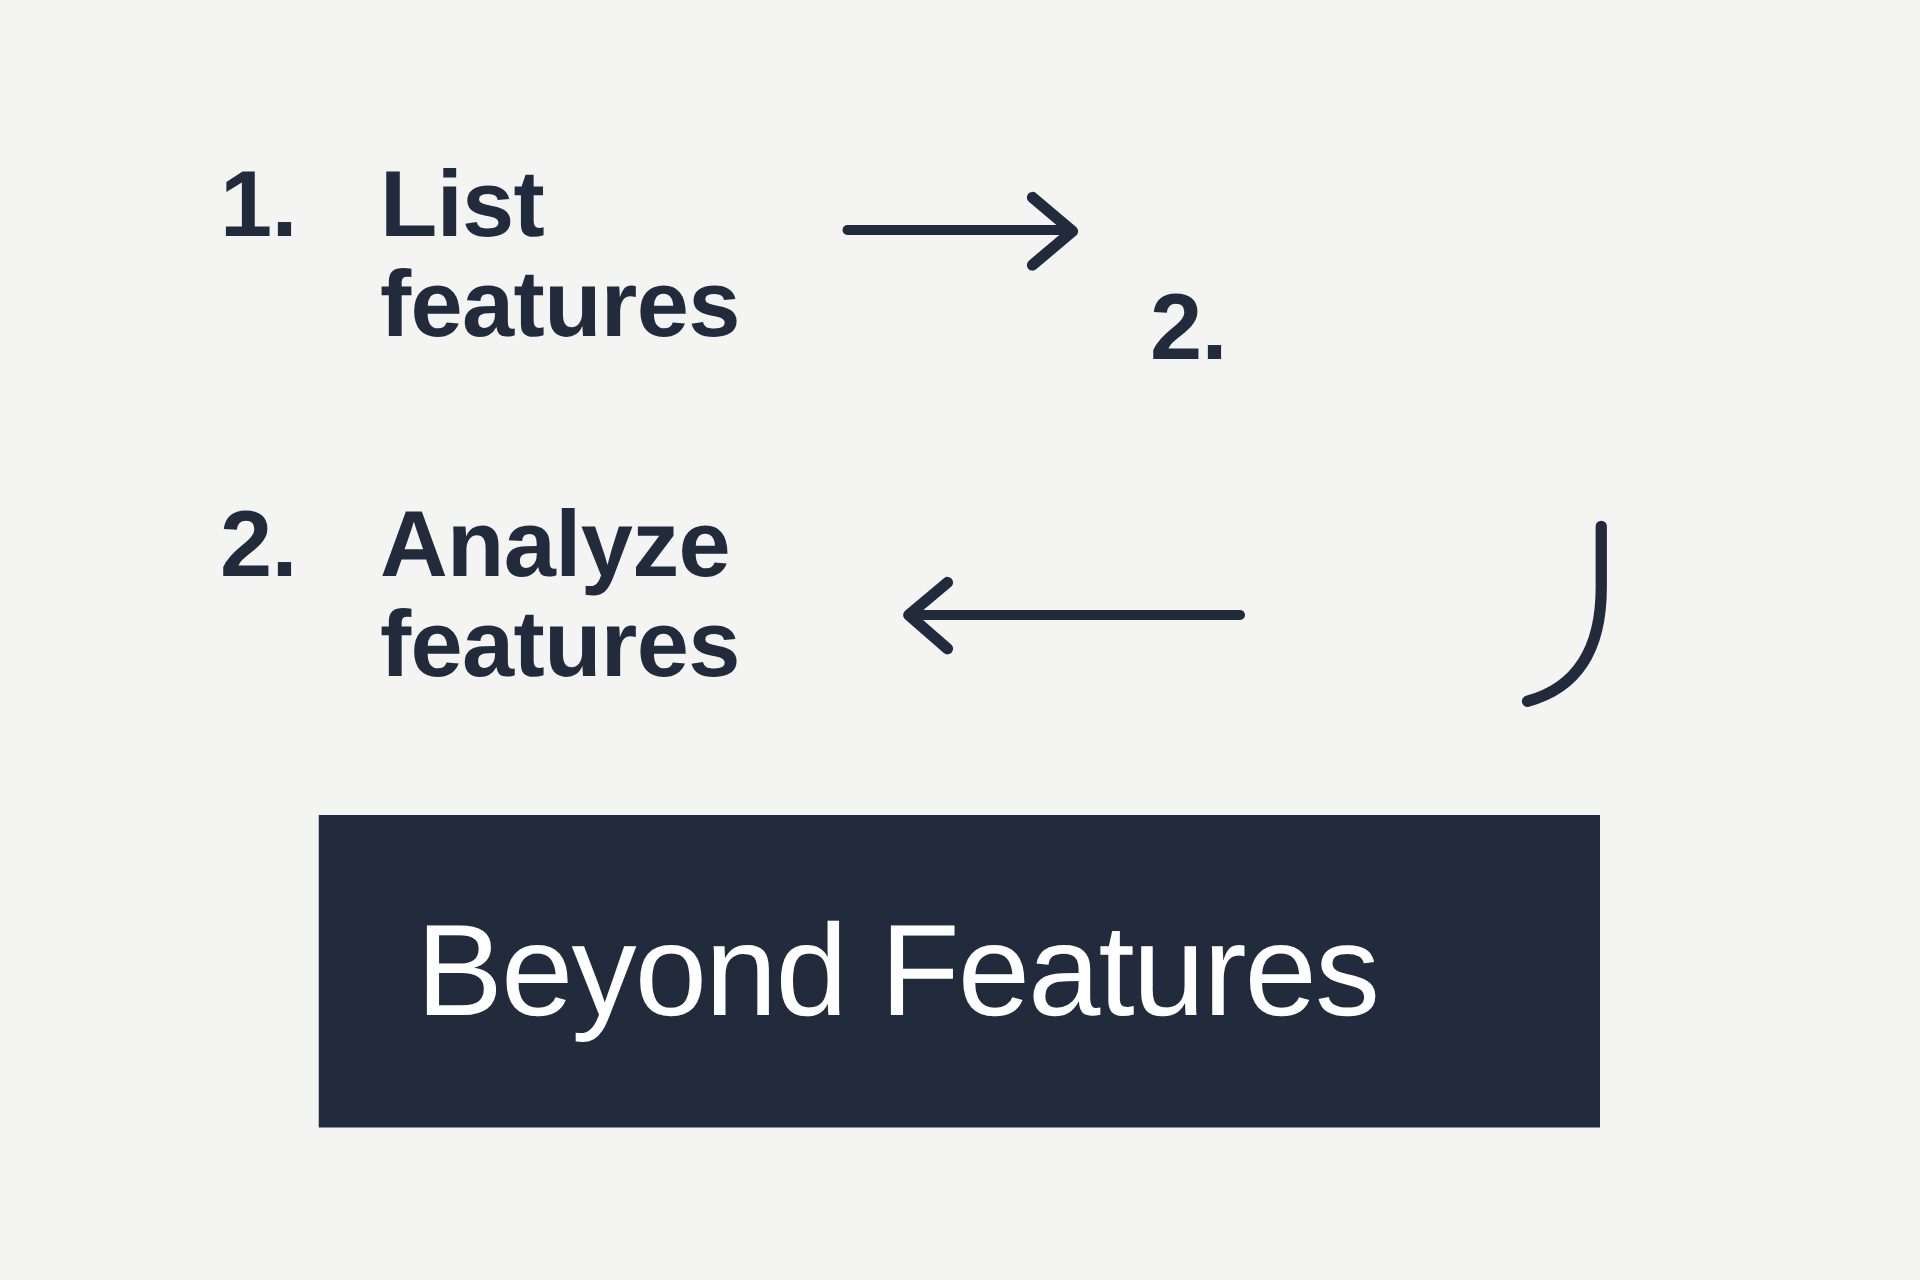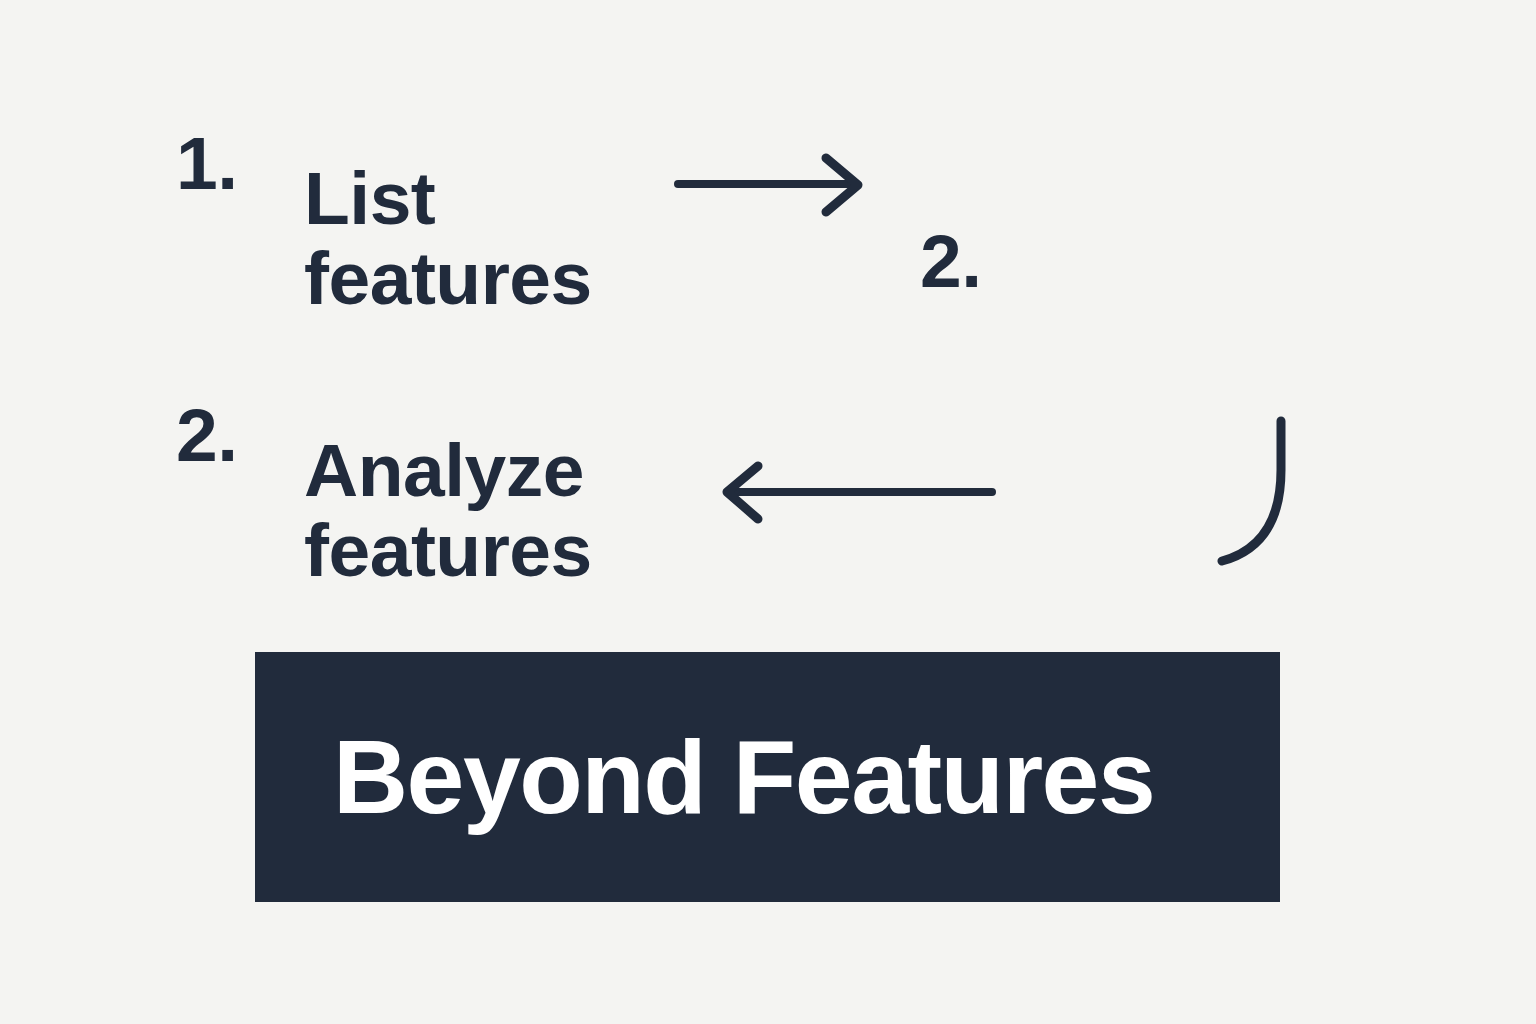--- a/index.html
+++ b/index.html
@@ -32,21 +32,20 @@
     letter-spacing: -0.5px;
   }
   .step .num {
     flex: 0 0 auto;
     text-align: left;
     white-space: nowrap;
   }
   .step .label {
     flex: 1 1 auto;
     white-space: pre-line;
-    margin-top: 35px;
   }
 
   #step-list-features {
     left: 176px;
     top: 124px;
     width: 520px;
     font-size: 75px;
   }
   #step-list-features .num { width: 128px; }
 
@@ -83,21 +82,21 @@
     top: 652px;
     width: 1025px;
     height: 250px;
     background: #212b3c;
     display: flex;
     align-items: center;
   }
   #banner-title {
     color: #ffffff;
     font-size: 104px;
-    font-weight: 700;
+    font-weight: 400;
     letter-spacing: -1.5px;
     line-height: 1;
     padding-left: 78px;
     white-space: nowrap;
   }
 </style>
 </head>
 <body>
 
 <div id="canvas">

